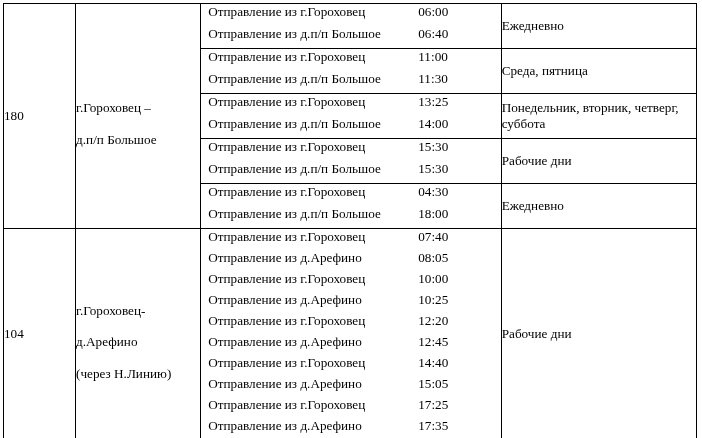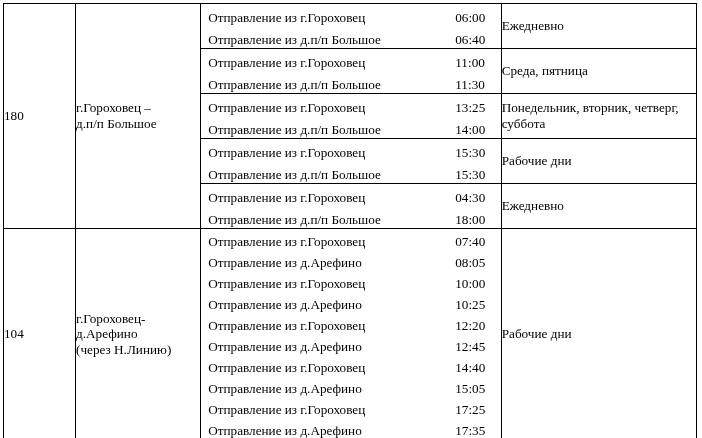--- a/index.html
+++ b/index.html
@@ -38,46 +38,45 @@
   .route-num,
   .route-name,
   .days-cell {
     text-align: left;
     line-height: 1.18;
   }
   .route-name { padding: 2px 4px; }
   .days-cell  { padding: 3px 4px; }
   .trip-row {
     display: flex;
-    align-items: flex-end;
+    align-items: flex-start;
     padding: 0 0 0 7px;
     height: 22px;
     box-sizing: border-box;
-    gap: 37px;
   }
   .trip-row .label {
     flex: 0 0 210px;
     white-space: nowrap;
   }
   .trip-row .time {
     flex: 0 0 auto;
     white-space: nowrap;
   }
   .group-cell {
     padding: 1px 0 2px 0;
   }
   .group-cell.tight .trip-row { height: 21px; }
 
   .u-red {
     text-decoration-color: #e03030;
     text-decoration-style: wavy;
     text-decoration-thickness: 1px;
     text-underline-offset: 1px;
   }
-  .nowrap { white-space: nowrap; }
+  .nowrap { white-space: nowrap; margin-top: 16px; }
 </style>
 </head>
 <body>
 
 <div class="sheet">
   <table class="schedule">
     <colgroup>
       <col class="col-route">
       <col class="col-name">
       <col class="col-dep">

